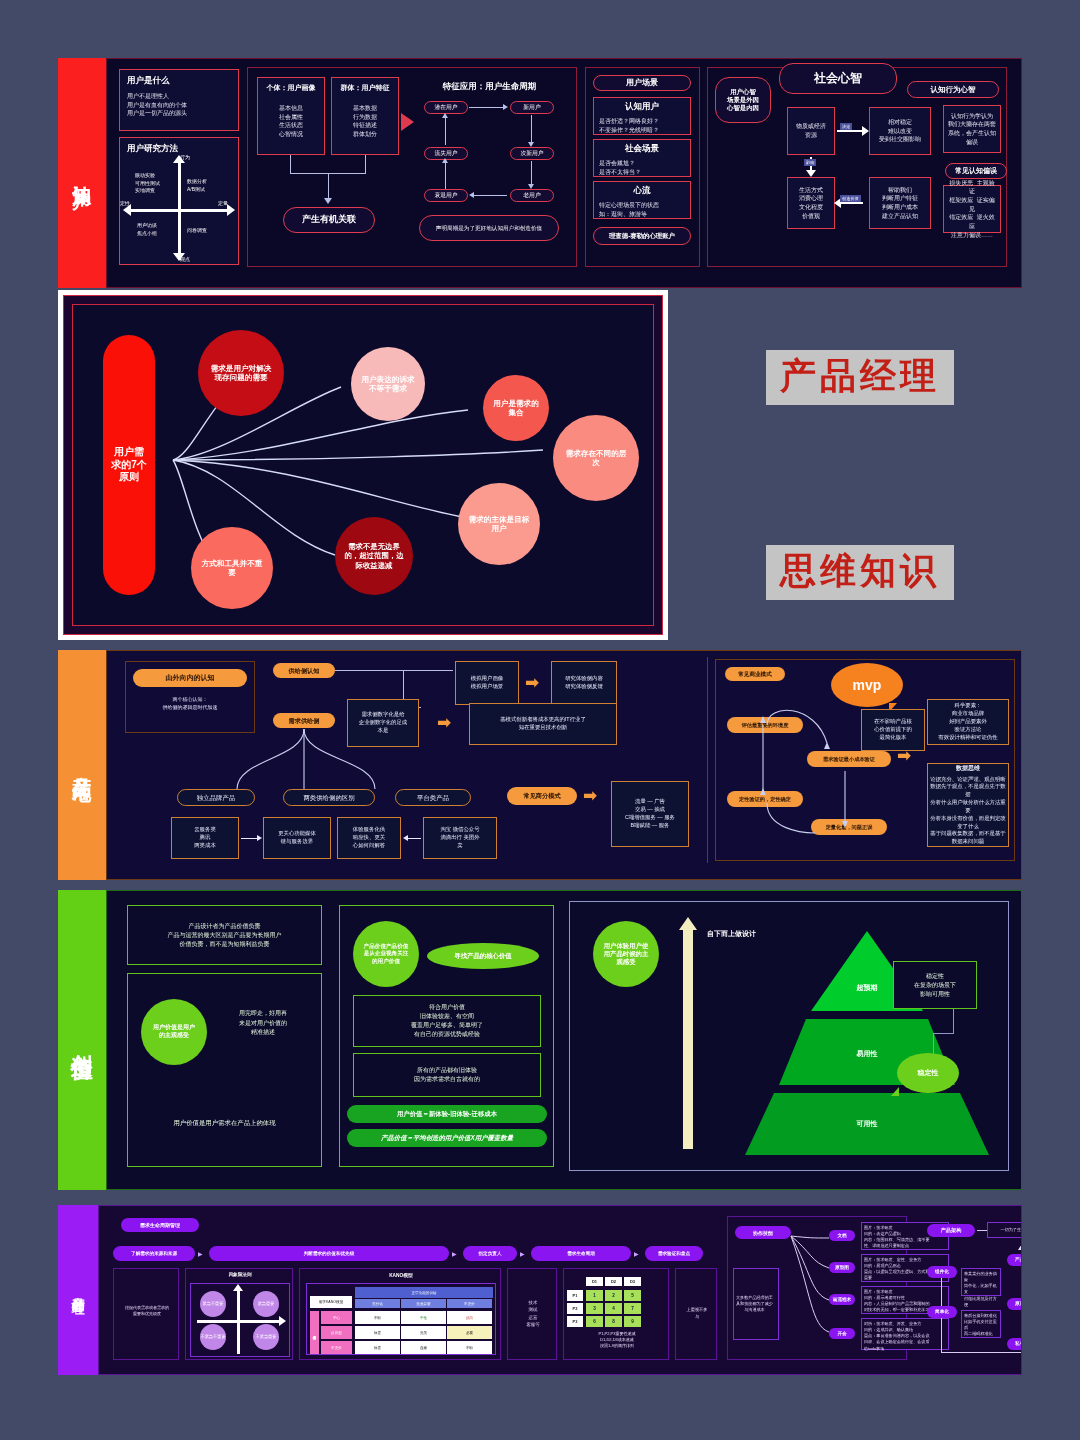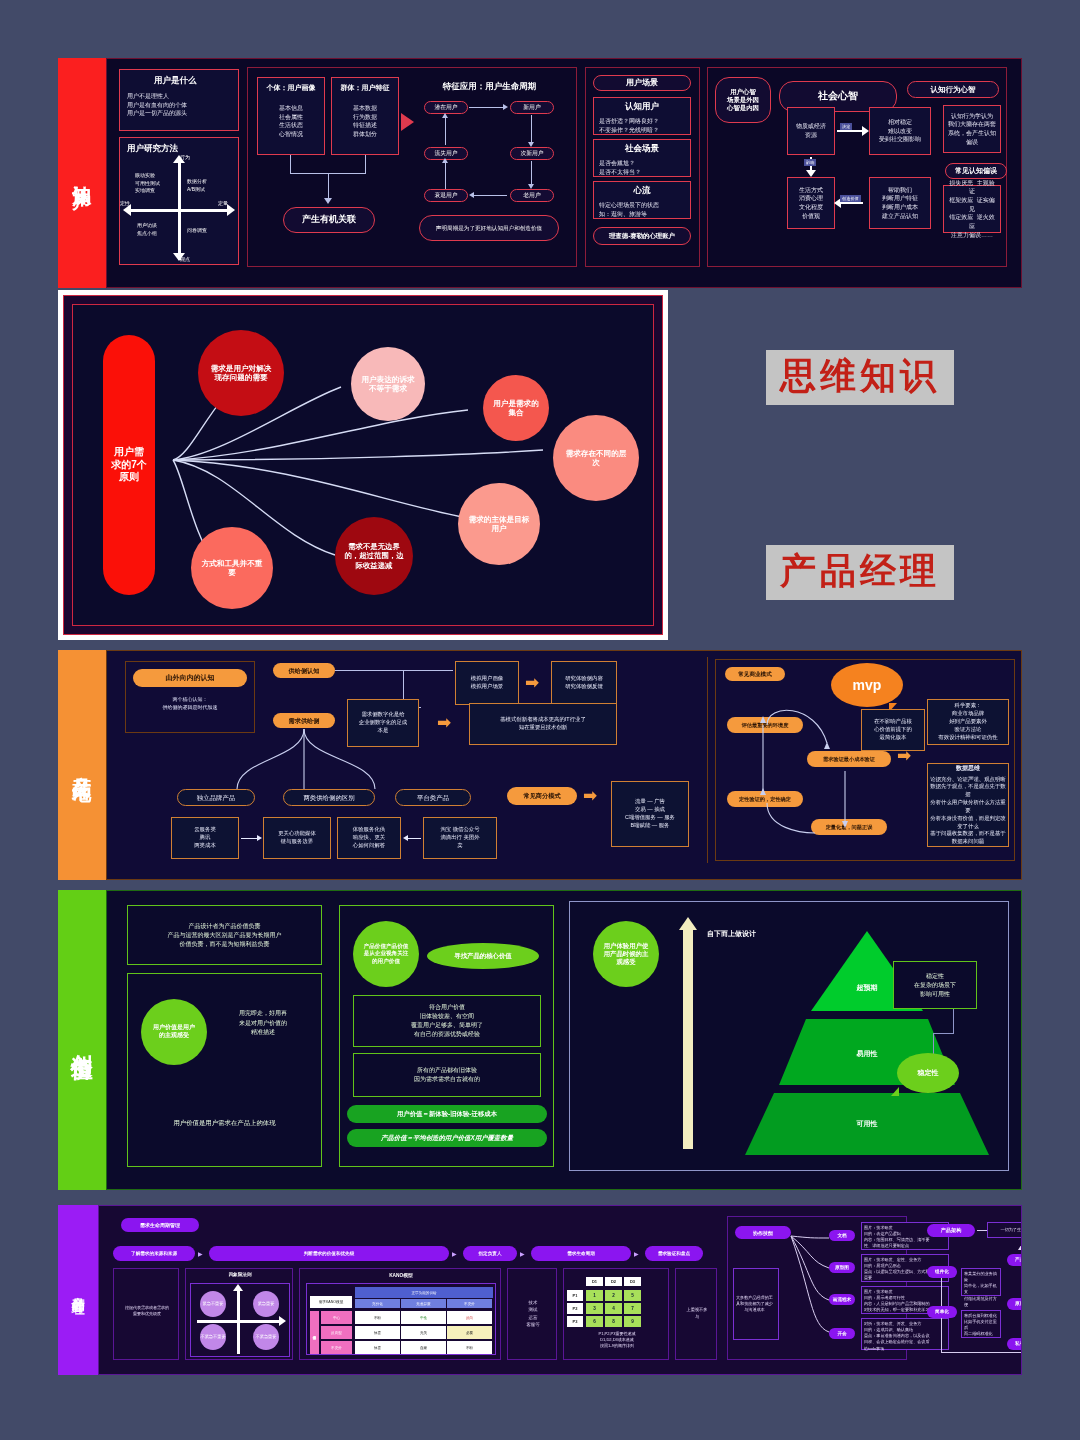--- a/index.html
+++ b/index.html
@@ -117,21 +117,21 @@
 <body>
 
 <div class="page">
 
 <div class="section" id="sec1">
   <div class="sec-inner">
     <div class="sidebar">认知用户</div>
     <div class="canvas">
 
       <div class="r-box" style="left:12px;top:10px;width:120px;height:62px;padding:5px 7px;">
-        <div class="r-title" style="text-align:left;margin-left:27px;">用户是什么</div>
+        <div class="r-title" style="text-align:left;">用户是什么</div>
         <div class="r-body" style="margin-top:5px;">
           <div>用户不是理性人</div>
           <div>用户是有血有肉的个体</div>
           <div>用户是一切产品的源头</div>
         </div>
       </div>
 
       <div class="r-box" style="left:12px;top:78px;width:120px;height:128px;padding:5px 7px;">
         <div class="r-title" style="text-align:left;">用户研究方法</div>
         <div style="position:absolute;left:0;top:16px;width:120px;height:112px;">
@@ -243,21 +243,21 @@
       </div>
       <div class="r-pill" style="left:486px;top:168px;width:98px;height:18px;font-size:6.4px;">理查德-赛勒的心理账户</div>
 
       <div class="r-group" style="left:600px;top:8px;width:300px;height:200px;"></div>
 
       <div class="r-pill" style="left:608px;top:18px;width:56px;height:46px;font-size:6.4px;flex-direction:column;">
         <span>用户心智</span>
             <span>场景是外因</span>
             <span>心智是内因</span>
       </div>
-      <div class="r-pill" style="left:672px;top:22px;width:118px;height:31px;font-size:10px;">社会心智</div>
+      <div class="r-pill" style="left:672px;top:4px;width:118px;height:31px;font-size:12px;">社会心智</div>
       <div class="r-pill" style="left:800px;top:22px;width:92px;height:17px;font-size:7.5px;">认知行为心智</div>
 
       <div class="r-box" style="left:680px;top:48px;width:48px;height:48px;display:flex;align-items:center;justify-content:center;">
         <div class="r-body" style="text-align:center;">
           <div>物质或经济</div>
           <div>资源</div>
         </div>
       </div>
       <div class="r-box" style="left:762px;top:48px;width:62px;height:48px;display:flex;align-items:center;justify-content:center;">
         <div class="r-body" style="text-align:center;">
@@ -342,22 +342,22 @@
       <div class="bub" style="left:410px;top:70px;width:66px;height:66px;background:#f4574e;font-size:7.6px;padding:9px;">用户是需求的集合</div>
       <div class="bub" style="left:385px;top:178px;width:82px;height:82px;background:#fb9a8e;font-size:7.6px;padding:10px;">需求的主体是目标用户</div>
       <div class="bub" style="left:480px;top:110px;width:86px;height:86px;background:#fa8b80;font-size:7.6px;padding:10px;">需求存在不同的层次</div>
       <div class="bub" style="left:262px;top:212px;width:78px;height:78px;background:#9e0810;font-size:7.4px;padding:9px;">需求不是无边界的，超过范围，边际收益递减</div>
       <div class="bub" style="left:118px;top:222px;width:82px;height:82px;background:#fb6a5e;font-size:7.6px;padding:10px;">方式和工具并不重要</div>
     </div>
   </div>
 </div>
 
 <div id="titleBlock">
+  <div class="ttl">产品经理</div>
   <div class="ttl">思维知识</div>
-  <div class="ttl">产品经理</div>
 </div>
 
 <div class="section" id="sec3">
   <div class="sec-inner">
     <div class="sidebar">产品落地</div>
     <div class="canvas">
 
       <div class="o-group" style="left:18px;top:10px;width:130px;height:72px;"></div>
       <div class="o-pill" style="left:26px;top:18px;width:114px;height:18px;font-size:7px;">由外向内的认知</div>
       <div style="position:absolute;left:26px;top:45px;width:114px;color:#e8eaff;font-size:5px;line-height:1.5;text-align:center;">

